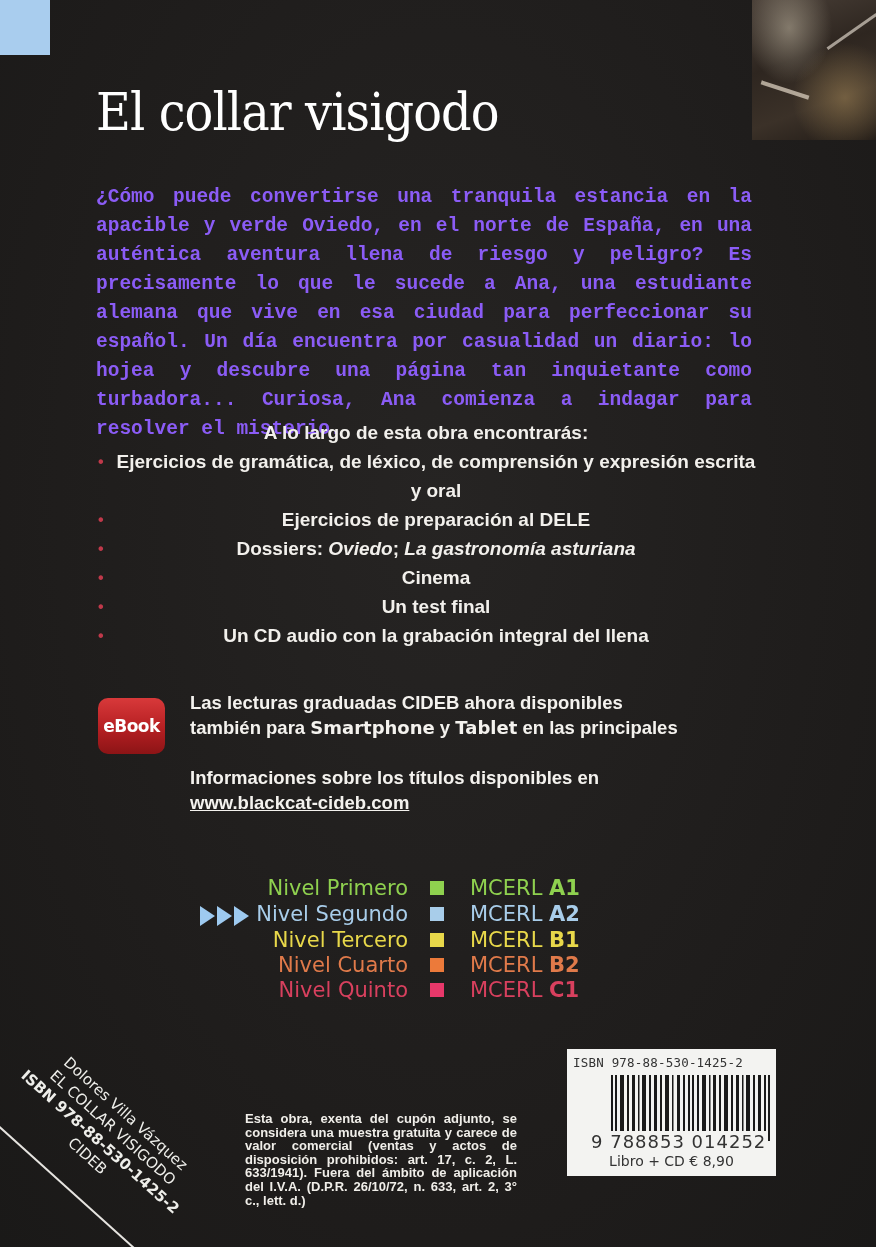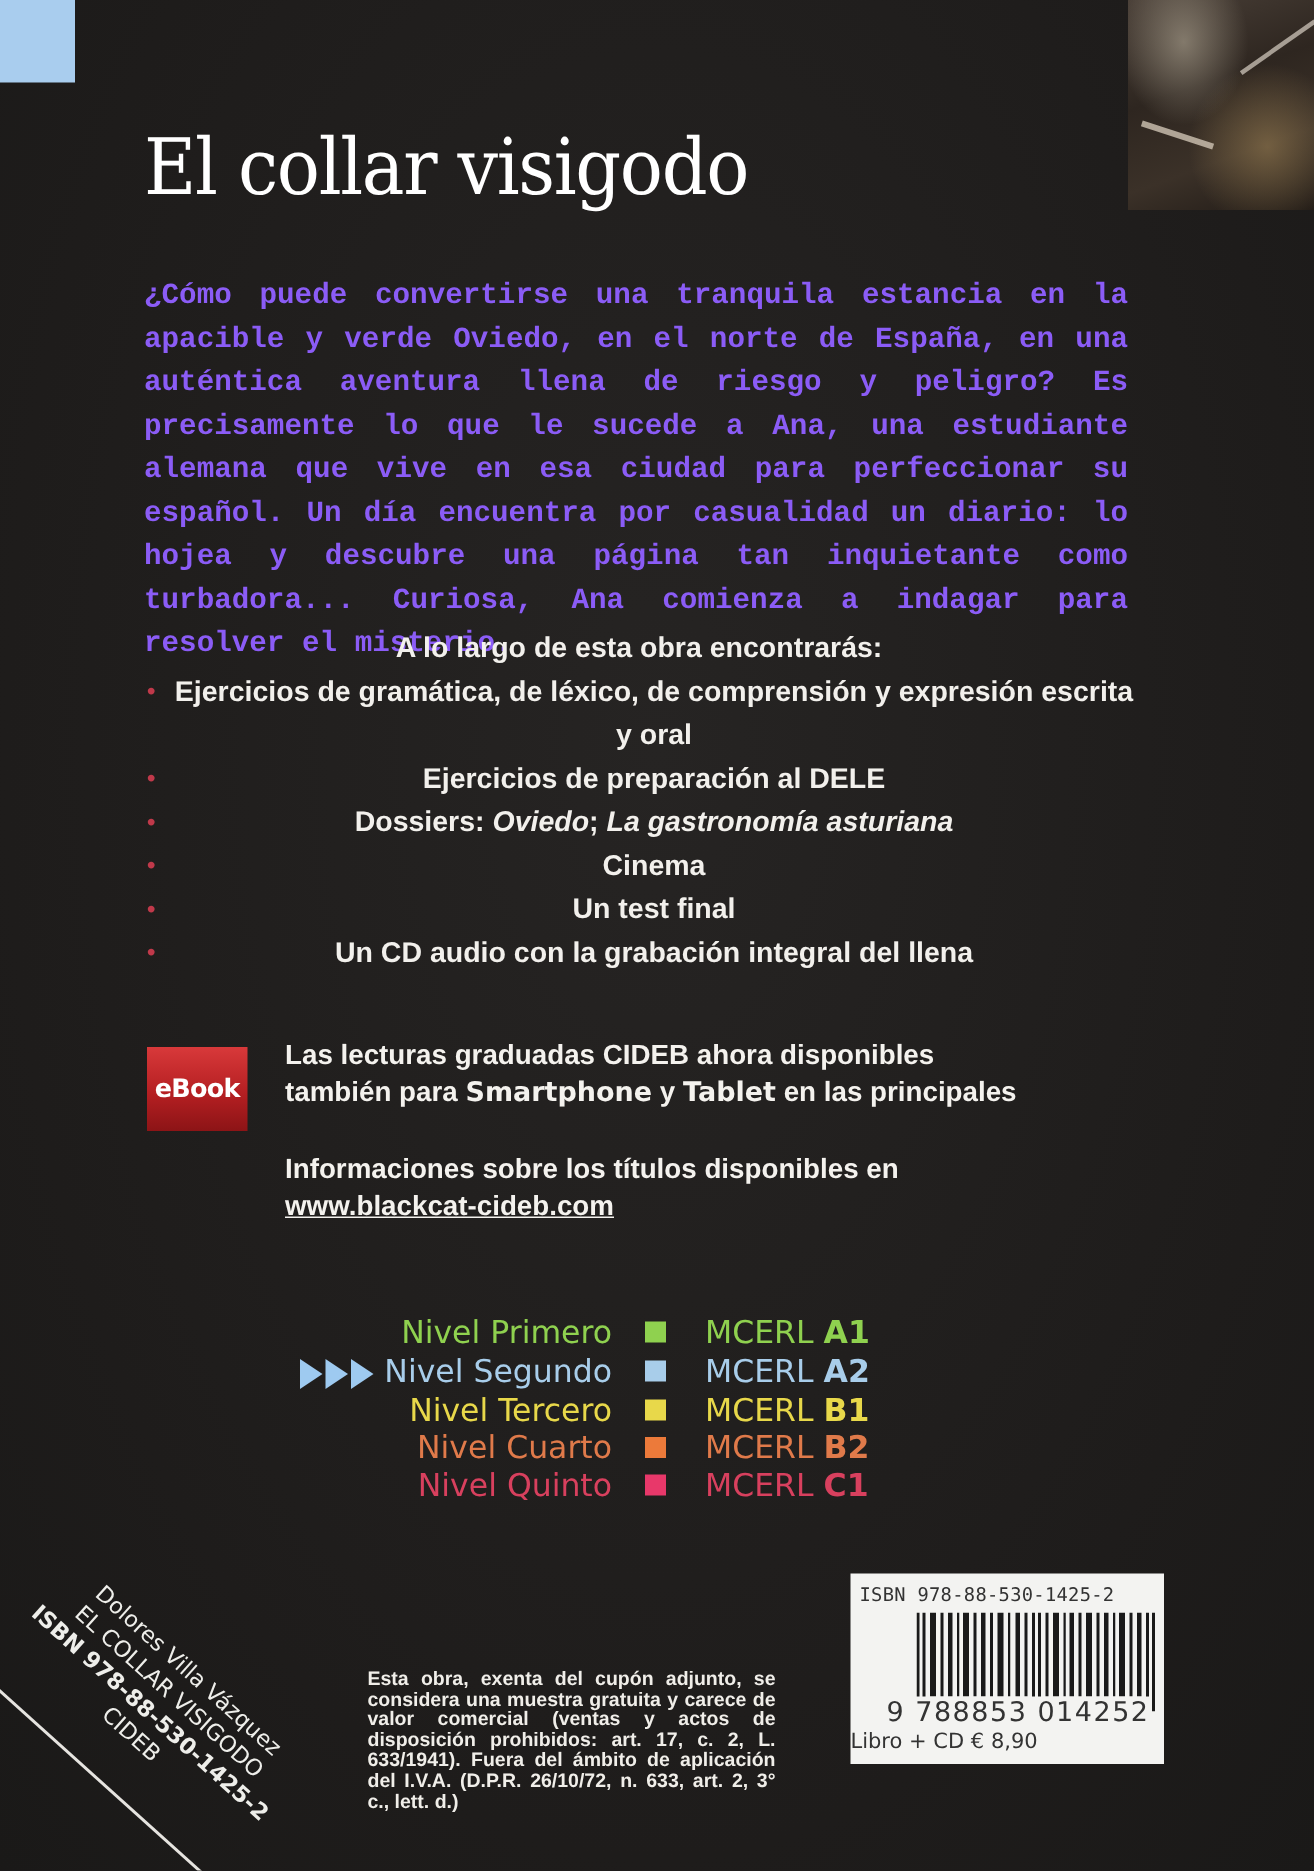--- a/index.html
+++ b/index.html
@@ -30,21 +30,21 @@
     color:#8b5cf6; font-weight:bold;
   }
   .features { position:absolute; left:96px; top:418px; width:660px; font-family:"Liberation Sans", sans-serif; font-size:19px; line-height:29px; font-weight:bold;text-align:center; }
   .features .intro { margin:0; }
   .features ul { list-style:none; margin:0; padding:0; }
   .features li { position:relative; padding-left:20px; }
   .features li .bullet { position:absolute; left:2px; top:0; color:#c0394a; font-size:16px; }
   .features i { font-weight:bold; }
   .ebook-row { position:absolute; left:98px; top:695px; width:660px; }
   .ebook-icon {
-    position:absolute; left:0; top:3px; width:67px; height:56px; border-radius:0;
+    position:absolute; left:0; top:3px; width:67px; height:56px; border-radius:10px;
     background:linear-gradient(180deg,#d8393a 0%, #b51f22 55%, #8c1416 100%);
     color:#fff; font-family:"DejaVu Sans", sans-serif; font-weight:bold; font-size:17px;
     display:flex; align-items:center; justify-content:center; letter-spacing:-0.5px;
   }
   .ebook-text { position:absolute; left:92px; top:-5px; width:580px; font-family:"Liberation Sans", sans-serif; font-size:18.5px; line-height:25px; font-weight:bold; color:#f4f2ee; margin:0; }
   .ebook-text b.heavy { font-family:"DejaVu Sans", sans-serif; font-weight:bold; font-size:18px; }
   .ebook-text .link { text-decoration:underline; color:#f4f2ee; }
   .levels { position:absolute; left:200px; top:876px; }
   .arrows { position:absolute; left:0; top:30px; display:flex; gap:2px; }
   .arrows span { display:block; width:0; height:0; border-top:10px solid transparent; border-bottom:10px solid transparent; border-left:15px solid #9ecaf0; }
@@ -55,21 +55,21 @@
   .level-code b { font-weight:bold; }
   .spine-line { position:absolute; left:-40px; top:1090px; width:420px; height:2px; background:#e6e4e0; transform:rotate(42deg); transform-origin:left top; }
   .spine-text { position:absolute; left:35px; top:1020px; transform:rotate(42deg); transform-origin:left top; font-family:"DejaVu Sans", sans-serif; font-size:15px; line-height:19px; text-align:center; color:#eeeeea; width:260px; }
   .spine-text div { white-space:nowrap; }
   .legal { position:absolute; left:245px; top:1112px; width:272px; font-family:"Liberation Sans", sans-serif; font-weight:bold; font-size:13px; line-height:13.6px; text-align:justify; color:#f0eee9; margin:0; }
   .barcode-box { position:absolute; left:567px; top:1049px; width:209px; height:127px; background:#f3f3f1; color:#333; }
   .isbn-top { position:absolute; left:6px; top:6px; font-family:"DejaVu Sans Mono", monospace; font-size:12.5px; letter-spacing:0.2px; white-space:nowrap; }
   .bars { position:absolute; left:44px; top:26px; width:160px; height:66px; }
   .bars svg { display:block; }
   .barcode-digits { position:absolute; left:22px; top:82px; font-family:"DejaVu Sans", sans-serif; font-size:18px; letter-spacing:1px; background:#f3f3f1; padding:0 2px; white-space:nowrap; }
-  .price { position:absolute; left:0; width:100%; top:104px; font-family:"DejaVu Sans", sans-serif; font-size:14px; white-space:nowrap; }
+  .price { position:absolute; left:0; width:100%; top:104px; text-align:center; font-family:"DejaVu Sans", sans-serif; font-size:14px; white-space:nowrap; }
 </style>
 </head>
 <body>
 
 <div class="corner-tab"></div>
 <div class="photo"></div>
 
 <h1 class="title">El collar visigodo</h1>
 
 <p class="blurb">¿Cómo puede convertirse una tranquila estancia en la apacible y verde Oviedo, en el norte de España, en una auténtica aventura llena de riesgo y peligro? Es precisamente lo que le sucede a Ana, una estudiante alemana que vive en esa ciudad para perfeccionar su español. Un día encuentra por casualidad un diario: lo hojea y descubre una página tan inquietante como turbadora... Curiosa, Ana comienza a indagar para resolver el misterio.</p>

